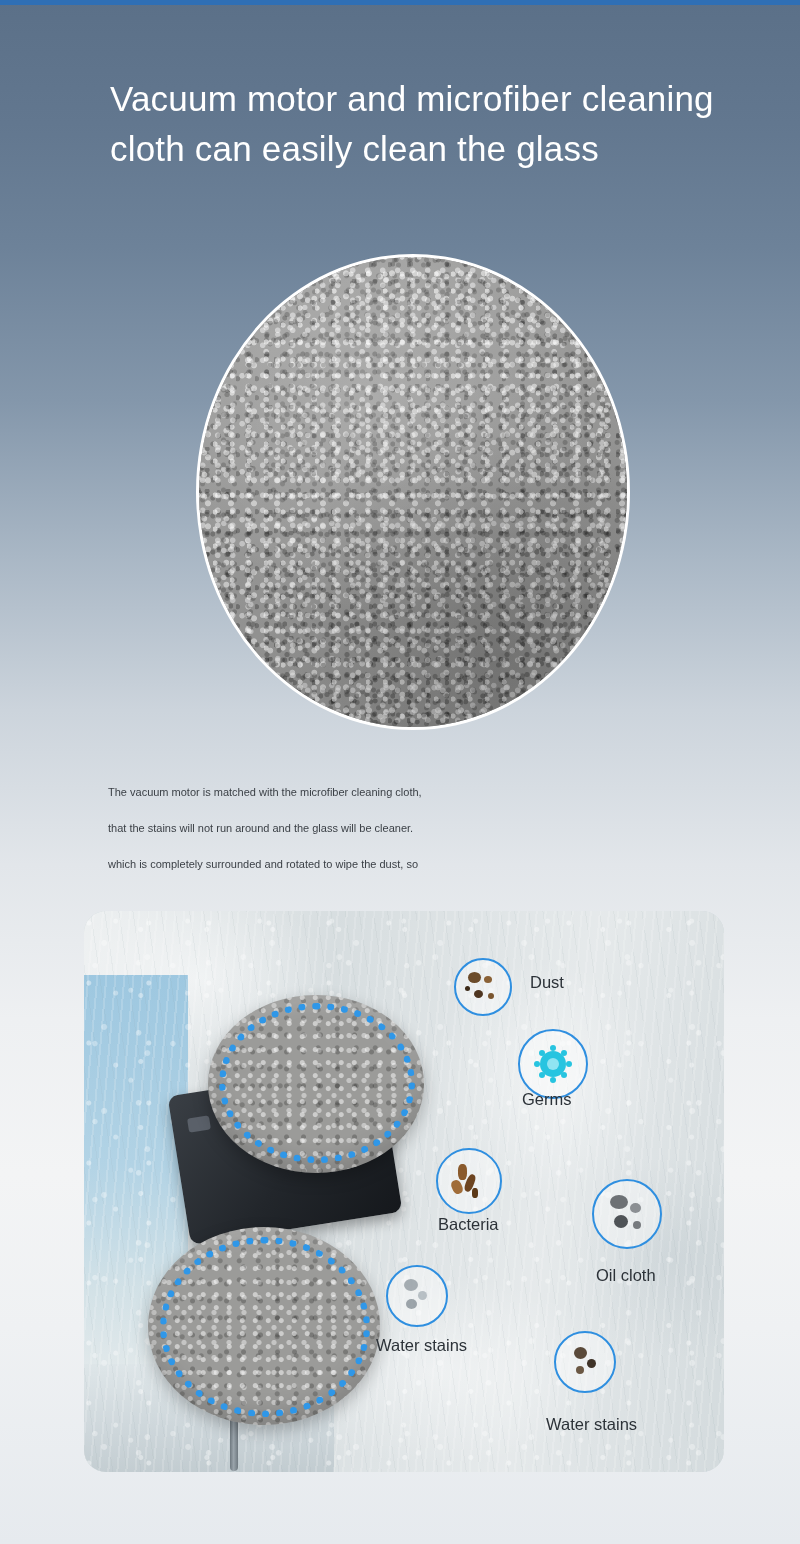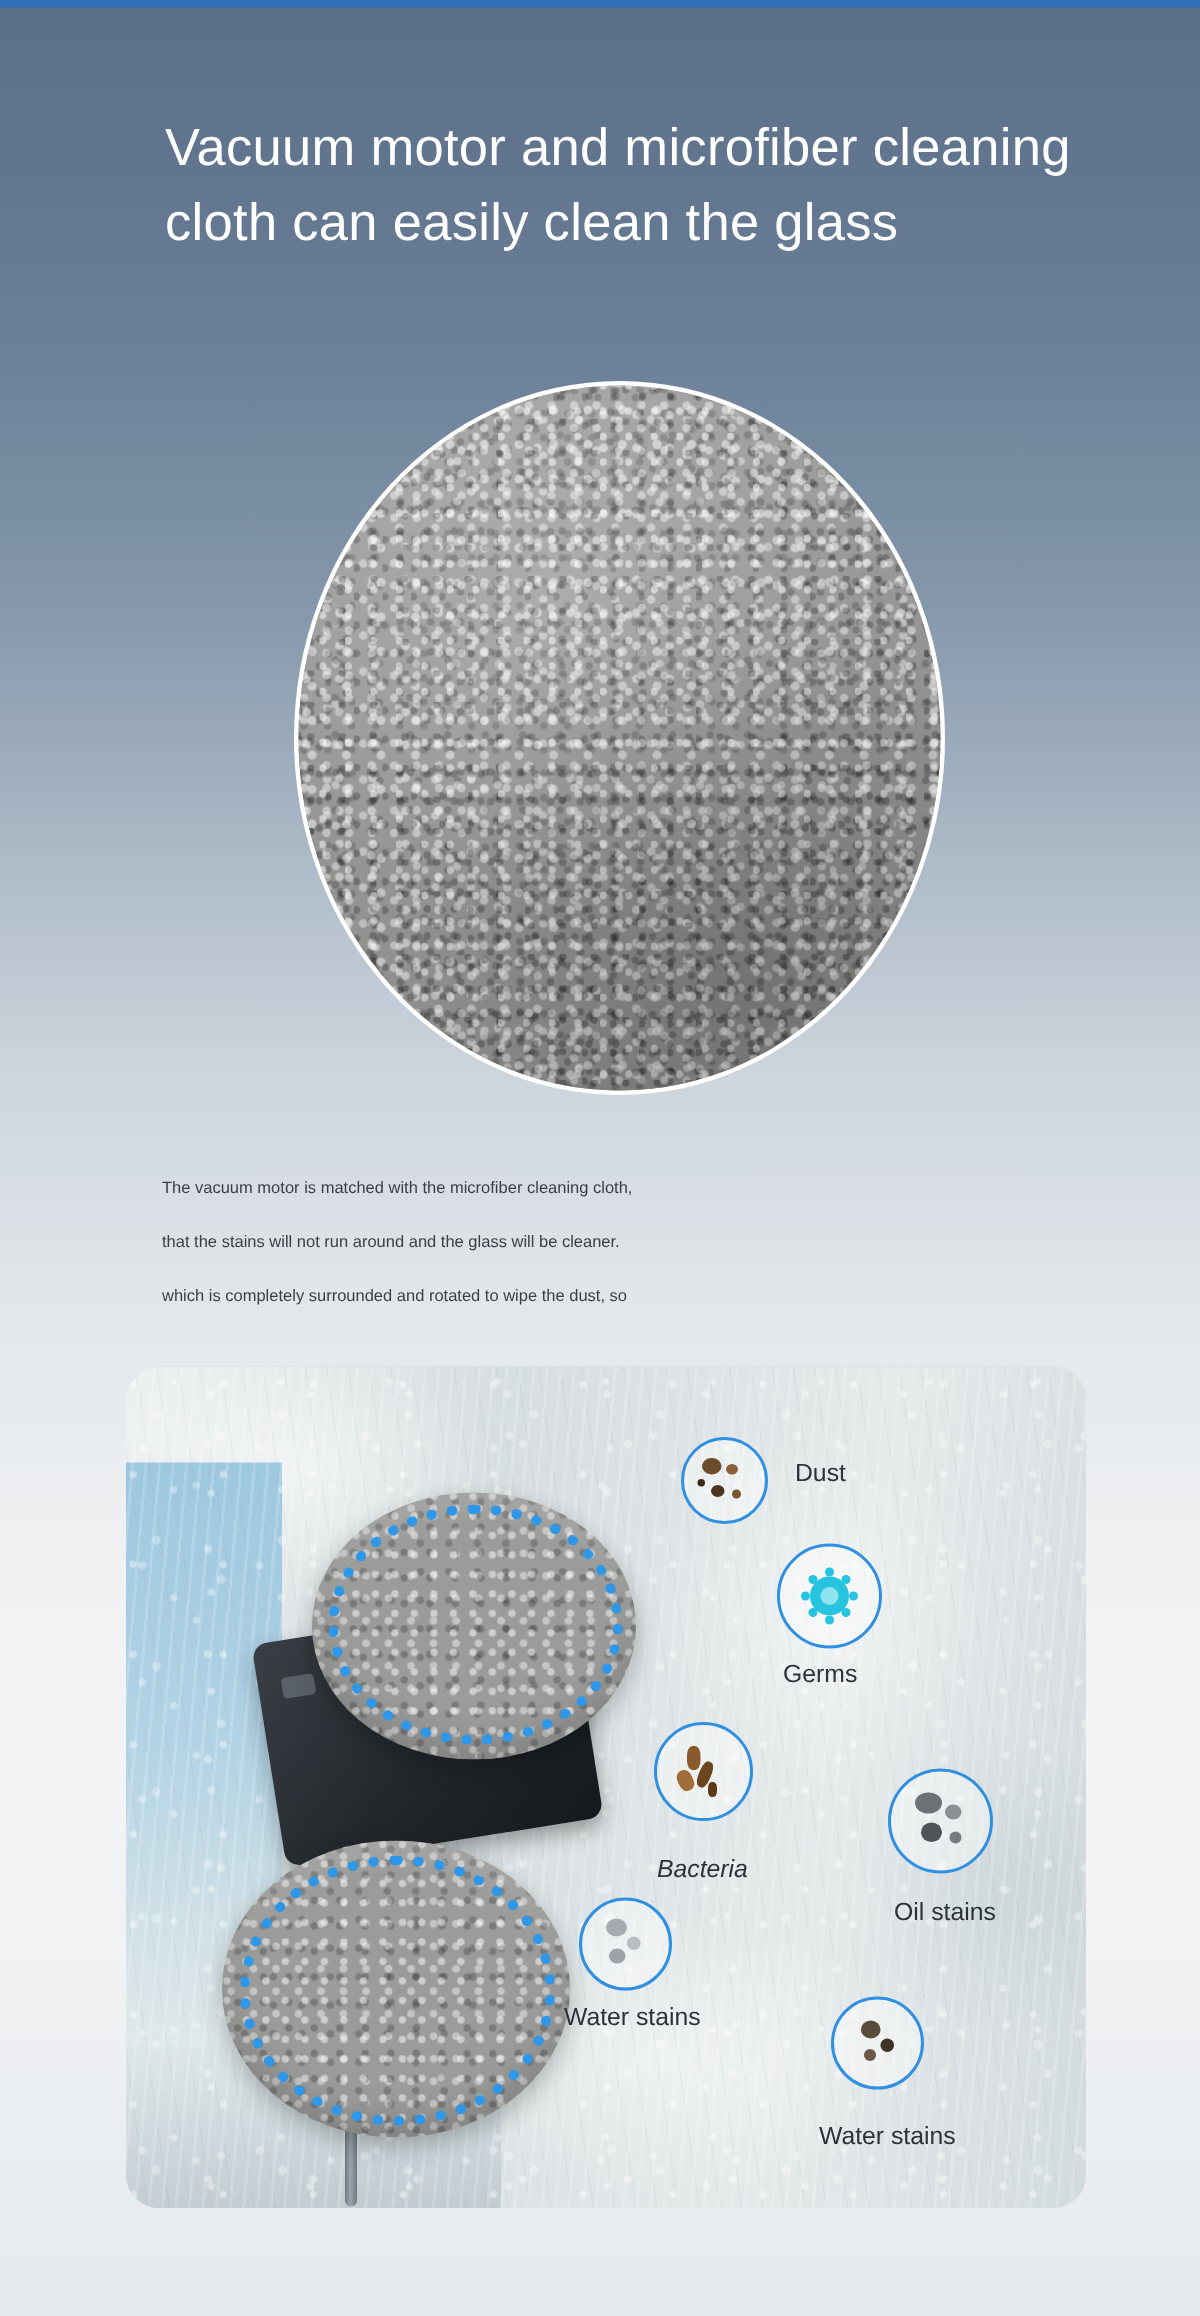--- a/index.html
+++ b/index.html
@@ -329,37 +329,37 @@
       <div class="blob" style="left:32px; top:33px; width:6px; height:6px; background:#7a552f;"></div>
       <div class="blob" style="left:9px; top:26px; width:5px; height:5px; background:#3c2a18;"></div>
     </div>
     <div class="bubble-label" style="left:446px; top:62px;">Dust</div>
 
     <div class="bubble" style="left:434px; top:118px; width:66px; height:66px;">
       <div class="germ">
         <div class="germ-core"></div>
       </div>
     </div>
-    <div class="bubble-label" style="left:438px; top:196px;">Germs</div>
+    <div class="bubble-label" style="left:438px; top:179px;">Germs</div>
 
     <div class="bubble" style="left:352px; top:237px; width:62px; height:62px;">
       <div class="blob" style="left:20px; top:14px; width:9px; height:16px; background:#8a5a2c; border-radius:40%;"></div>
       <div class="blob" style="left:28px; top:24px; width:8px; height:18px; background:#6d4420; border-radius:40%; transform:rotate(22deg);"></div>
       <div class="blob" style="left:14px; top:30px; width:10px; height:14px; background:#a06c38; border-radius:40%; transform:rotate(-25deg);"></div>
       <div class="blob" style="left:34px; top:38px; width:6px; height:10px; background:#5c3918; border-radius:40%;"></div>
     </div>
-    <div class="bubble-label" style="left:354px; top:326px;font-style:italic;">Bacteria</div>
+    <div class="bubble-label" style="left:354px; top:304px;">Bacteria</div>
 
     <div class="bubble" style="left:508px; top:268px; width:66px; height:66px;">
       <div class="blob" style="left:16px; top:14px; width:18px; height:14px; background:#6d7175;"></div>
       <div class="blob" style="left:36px; top:22px; width:11px; height:10px; background:#8b8f93;"></div>
       <div class="blob" style="left:20px; top:34px; width:14px; height:13px; background:#4f5357;"></div>
       <div class="blob" style="left:39px; top:40px; width:8px; height:8px; background:#767a7e;"></div>
     </div>
-    <div class="bubble-label" style="left:512px; top:355px;">Oil stains</div>
+    <div class="bubble-label" style="left:512px; top:355px;">Oil cloth</div>
 
     <div class="bubble" style="left:302px; top:354px; width:58px; height:58px;">
       <div class="blob" style="left:16px; top:12px; width:14px; height:12px; background:rgba(140,150,156,0.75);"></div>
       <div class="blob" style="left:30px; top:24px; width:9px; height:9px; background:rgba(160,170,176,0.7);"></div>
       <div class="blob" style="left:18px; top:32px; width:11px; height:10px; background:rgba(120,130,138,0.7);"></div>
     </div>
     <div class="bubble-label" style="left:292px; top:425px;">Water stains</div>
 
     <div class="bubble" style="left:470px; top:420px; width:58px; height:58px;">
       <div class="blob" style="left:18px; top:14px; width:13px; height:12px; background:#5a4a3a;"></div>

